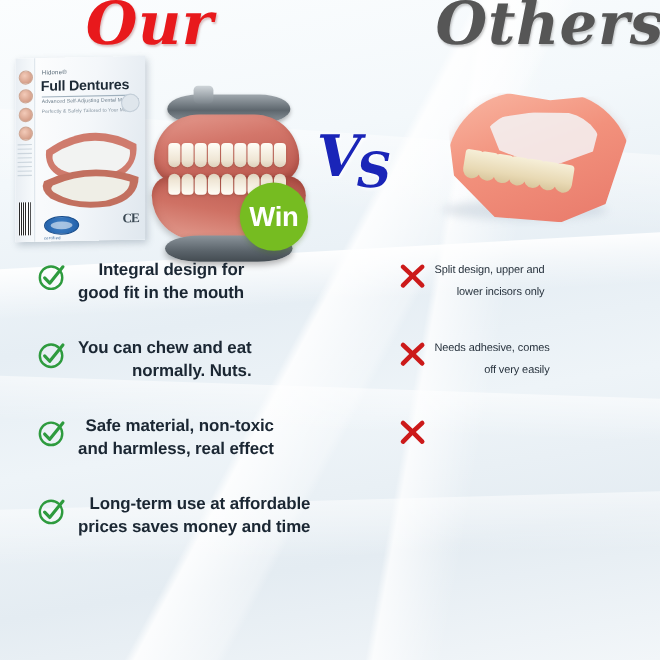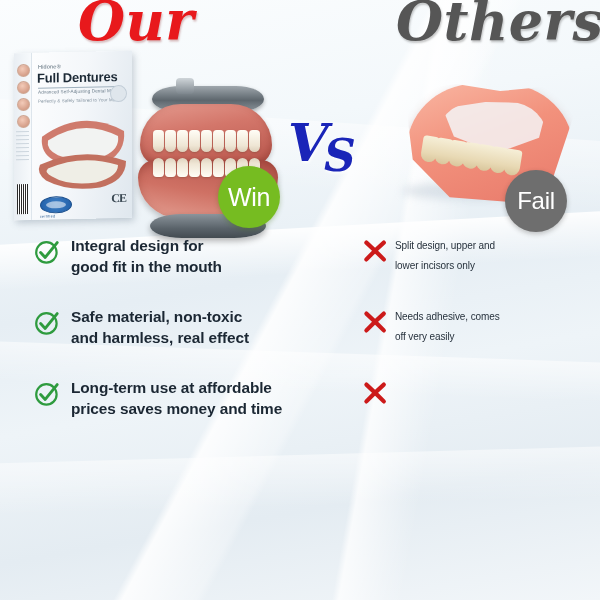--- a/index.html
+++ b/index.html
@@ -104,32 +104,32 @@
 
   
   .vs{position:absolute;left:288px;top:116px;width:80px;height:70px;color:#1a25b8;}
   .vs span{position:absolute;font-family:"DejaVu Serif", serif;font-weight:700;font-style:italic;
     text-shadow:1px 2px 3px rgba(255,255,255,.85);}
   .vs-v{left:0px;top:-4px;font-size:52px;}
   .vs-s{left:36px;top:14px;font-size:44px;}
 
   
   .badge{position:absolute;border-radius:50%;display:flex;align-items:center;justify-content:center;
-    color:#fff;font-weight:400;letter-spacing:-.3px;}
+    color:#fff;font-weight:700;letter-spacing:-.3px;}
   .badge-win{left:218px;top:166px;width:62px;height:62px;background:#76bc21;font-size:25px;
     box-shadow:0 2px 5px rgba(60,110,10,.3);}
   .badge-fail{left:505px;top:170px;width:62px;height:62px;background:#6e6e6e;font-size:24px;
     box-shadow:0 2px 5px rgba(40,40,40,.28);}
 
   
   .cols{position:absolute;left:0;top:236px;width:600px;height:364px;}
   .col{position:absolute;top:0;}
   .col-left{left:34px;width:270px;}
   .col-right{left:363px;width:235px;}
-  .row{display:flex;align-items:flex-start;height:71px;}
+  .row{display:flex;align-items:flex-start;height:71px;text-align:right;}
   .mark{flex:0 0 auto;width:26px;height:26px;margin-right:11px;margin-top:3px;}
   .txt{font-size:15.4px;line-height:20.5px;color:#1b2733;font-weight:600;letter-spacing:-.1px;}
   .col-right .txt{font-weight:400;color:#27323d;font-size:10px;line-height:20px;}
   .col-right .mark{width:24px;height:24px;margin-right:8px;}
   .col-right .row{height:71px;}
 </style>
 </head>
 <body>
 
 <div class="canvas">
@@ -230,30 +230,36 @@
       </div>
     </div>
   </div>
 
   <div class="vs">
     <span class="vs-v">V</span>
     <span class="vs-s">S</span>
   </div>
 
   <div class="badge badge-win">Win</div>
-  <div class="badge badge-fail">Fail</div>
 
   <div class="cols">
     <div class="col col-left">
         <div class="row">
           <div class="mark"><svg viewBox="0 0 26 26" width="26" height="26">
               <circle cx="12.4" cy="13.4" r="10.2" fill="none" stroke="#2e9b3e" stroke-width="2.2"></circle>
               <path d="M6.6 13.6 L11.2 18.4 L23.2 3.6" fill="none" stroke="#2e9b3e" stroke-width="2.9" stroke-linecap="round" stroke-linejoin="round"></path>
             </svg></div>
           <div class="txt">Integral design for<br>good fit in the mouth</div>
+        </div>
+        <div class="row">
+          <div class="mark"><svg viewBox="0 0 26 26" width="26" height="26">
+              <circle cx="12.4" cy="13.4" r="10.2" fill="none" stroke="#2e9b3e" stroke-width="2.2"></circle>
+              <path d="M6.6 13.6 L11.2 18.4 L23.2 3.6" fill="none" stroke="#2e9b3e" stroke-width="2.9" stroke-linecap="round" stroke-linejoin="round"></path>
+            </svg></div>
+          <div class="txt">You can chew and eat<br>normally. Nuts.</div>
         </div>
         <div class="row">
           <div class="mark"><svg viewBox="0 0 26 26" width="26" height="26">
               <circle cx="12.4" cy="13.4" r="10.2" fill="none" stroke="#2e9b3e" stroke-width="2.2"></circle>
               <path d="M6.6 13.6 L11.2 18.4 L23.2 3.6" fill="none" stroke="#2e9b3e" stroke-width="2.9" stroke-linecap="round" stroke-linejoin="round"></path>
             </svg></div>
           <div class="txt">Safe material, non-toxic<br>and harmless, real effect</div>
         </div>
         <div class="row">
           <div class="mark"><svg viewBox="0 0 26 26" width="26" height="26">

